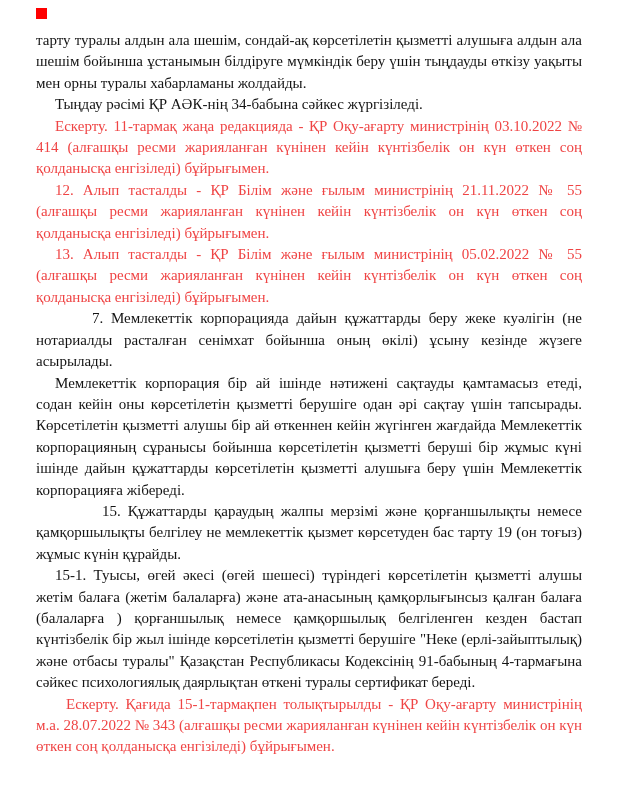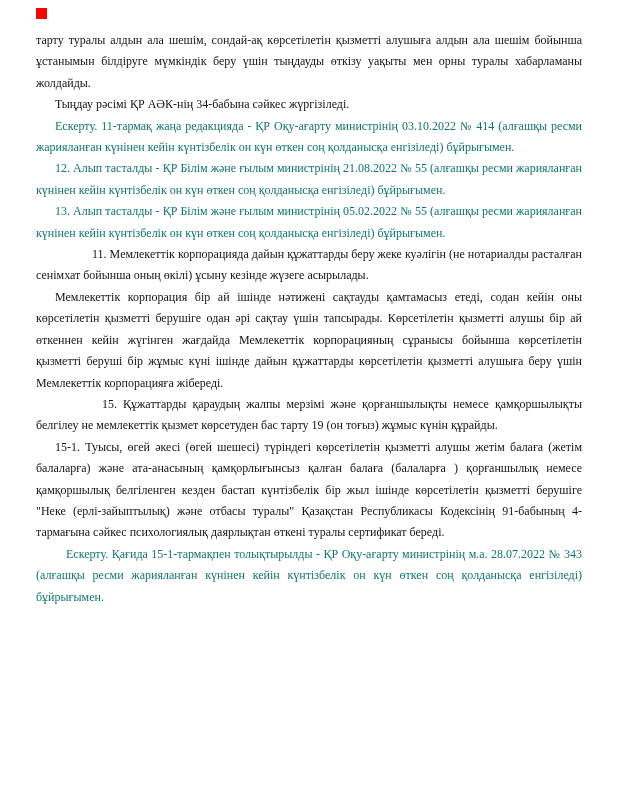--- a/index.html
+++ b/index.html
@@ -8,39 +8,39 @@
     background: #ffffff;
   }
   .page {
     position: relative;
     width: 618px;
     height: 800px;
     box-sizing: border-box;
     background: #ffffff;
     padding: 30px 36px 10px 36px;
     font-family: "Liberation Serif", "DejaVu Serif", serif;
-    font-size: 12px;
+    font-size: 15px;
     line-height: 21.4px;
     color: #141414;
     overflow: hidden;
   }
   .red-marker {
     position: absolute;
     top: 8px;
     left: 36px;
     width: 11px;
     height: 11px;
     background: #fe0000;
   }
   p.para {
     margin: 0;
     text-align: justify;
   }
   p.note {
-    color: #0f766e;
+    color: #ef4444;
   }
   .indent-0 { text-indent: 0; }
   .indent-1 { text-indent: 19px; }
   .indent-2 { text-indent: 30px; }
   .indent-3 { text-indent: 56px; }
   .indent-4 { text-indent: 66px; }
 </style>
 </head>
 <body>
 
@@ -48,25 +48,25 @@
 
   <div class="red-marker"></div>
 
   <p class="para indent-0">тарту туралы алдын ала шешім, сондай-ақ көрсетілетін қызметті алушыға алдын ала шешім бойынша ұстанымын білдіруге мүмкіндік беру үшін тыңдауды өткізу уақыты мен орны туралы хабарламаны жолдайды.</p>
 
   <p class="para indent-1">Тыңдау рәсімі ҚР АӘК-нің 34-бабына сәйкес жүргізіледі.</p>
 
 
   <p class="para note indent-1">Ескерту. 11-тармақ жаңа редакцияда - ҚР Оқу-ағарту министрінің 03.10.2022 № 414 (алғашқы ресми жарияланған күнінен кейін күнтізбелік он күн өткен соң қолданысқа енгізіледі) бұйрығымен.</p>
 
-  <p class="para note indent-1">12. Алып тасталды - ҚР Білім және ғылым министрінің 21.08.2022 № 55 (алғашқы ресми жарияланған күнінен кейін күнтізбелік он күн өткен соң қолданысқа енгізіледі) бұйрығымен.</p>
+  <p class="para note indent-1">12. Алып тасталды - ҚР Білім және ғылым министрінің 21.11.2022 № 55 (алғашқы ресми жарияланған күнінен кейін күнтізбелік он күн өткен соң қолданысқа енгізіледі) бұйрығымен.</p>
 
   <p class="para note indent-1">13. Алып тасталды - ҚР Білім және ғылым министрінің 05.02.2022 № 55 (алғашқы ресми жарияланған күнінен кейін күнтізбелік он күн өткен соң қолданысқа енгізіледі) бұйрығымен.</p>
 
-  <p class="para indent-3">11. Мемлекеттік корпорацияда дайын құжаттарды беру жеке куәлігін (не нотариалды расталған сенімхат бойынша оның өкілі) ұсыну кезінде жүзеге асырылады.</p>
+  <p class="para indent-3">7. Мемлекеттік корпорацияда дайын құжаттарды беру жеке куәлігін (не нотариалды расталған сенімхат бойынша оның өкілі) ұсыну кезінде жүзеге асырылады.</p>
 
   <p class="para indent-1">Мемлекеттік корпорация бір ай ішінде нәтижені сақтауды қамтамасыз етеді, содан кейін оны көрсетілетін қызметті берушіге одан әрі сақтау үшін тапсырады. Көрсетілетін қызметті алушы бір ай өткеннен кейін жүгінген жағдайда Мемлекеттік корпорацияның сұранысы бойынша көрсетілетін қызметті беруші бір жұмыс күні ішінде дайын құжаттарды көрсетілетін қызметті алушыға беру үшін Мемлекеттік корпорацияға жібереді.</p>
 
   <p class="para indent-4">15. Құжаттарды қараудың жалпы мерзімі және қорғаншылықты немесе қамқоршылықты белгілеу не мемлекеттік қызмет көрсетуден бас тарту 19 (он тоғыз) жұмыс күнін құрайды.</p>
 
   <p class="para indent-1">15-1. Туысы, өгей әкесі (өгей шешесі) түріндегі көрсетілетін қызметті алушы жетім балаға (жетім балаларға) және ата-анасының қамқорлығынсыз қалған балаға (балаларға ) қорғаншылық немесе қамқоршылық белгіленген кезден бастап күнтізбелік бір жыл ішінде көрсетілетін қызметті берушіге "Неке (ерлі-зайыптылық) және отбасы туралы" Қазақстан Республикасы Кодексінің 91-бабының 4-тармағына сәйкес психологиялық даярлықтан өткені туралы сертификат береді.</p>
 
   <p class="para note indent-2">Ескерту. Қағида 15-1-тармақпен толықтырылды - ҚР Оқу-ағарту министрінің м.а. 28.07.2022 № 343 (алғашқы ресми жарияланған күнінен кейін күнтізбелік он күн өткен соң қолданысқа енгізіледі) бұйрығымен.</p>
 
 </div>

